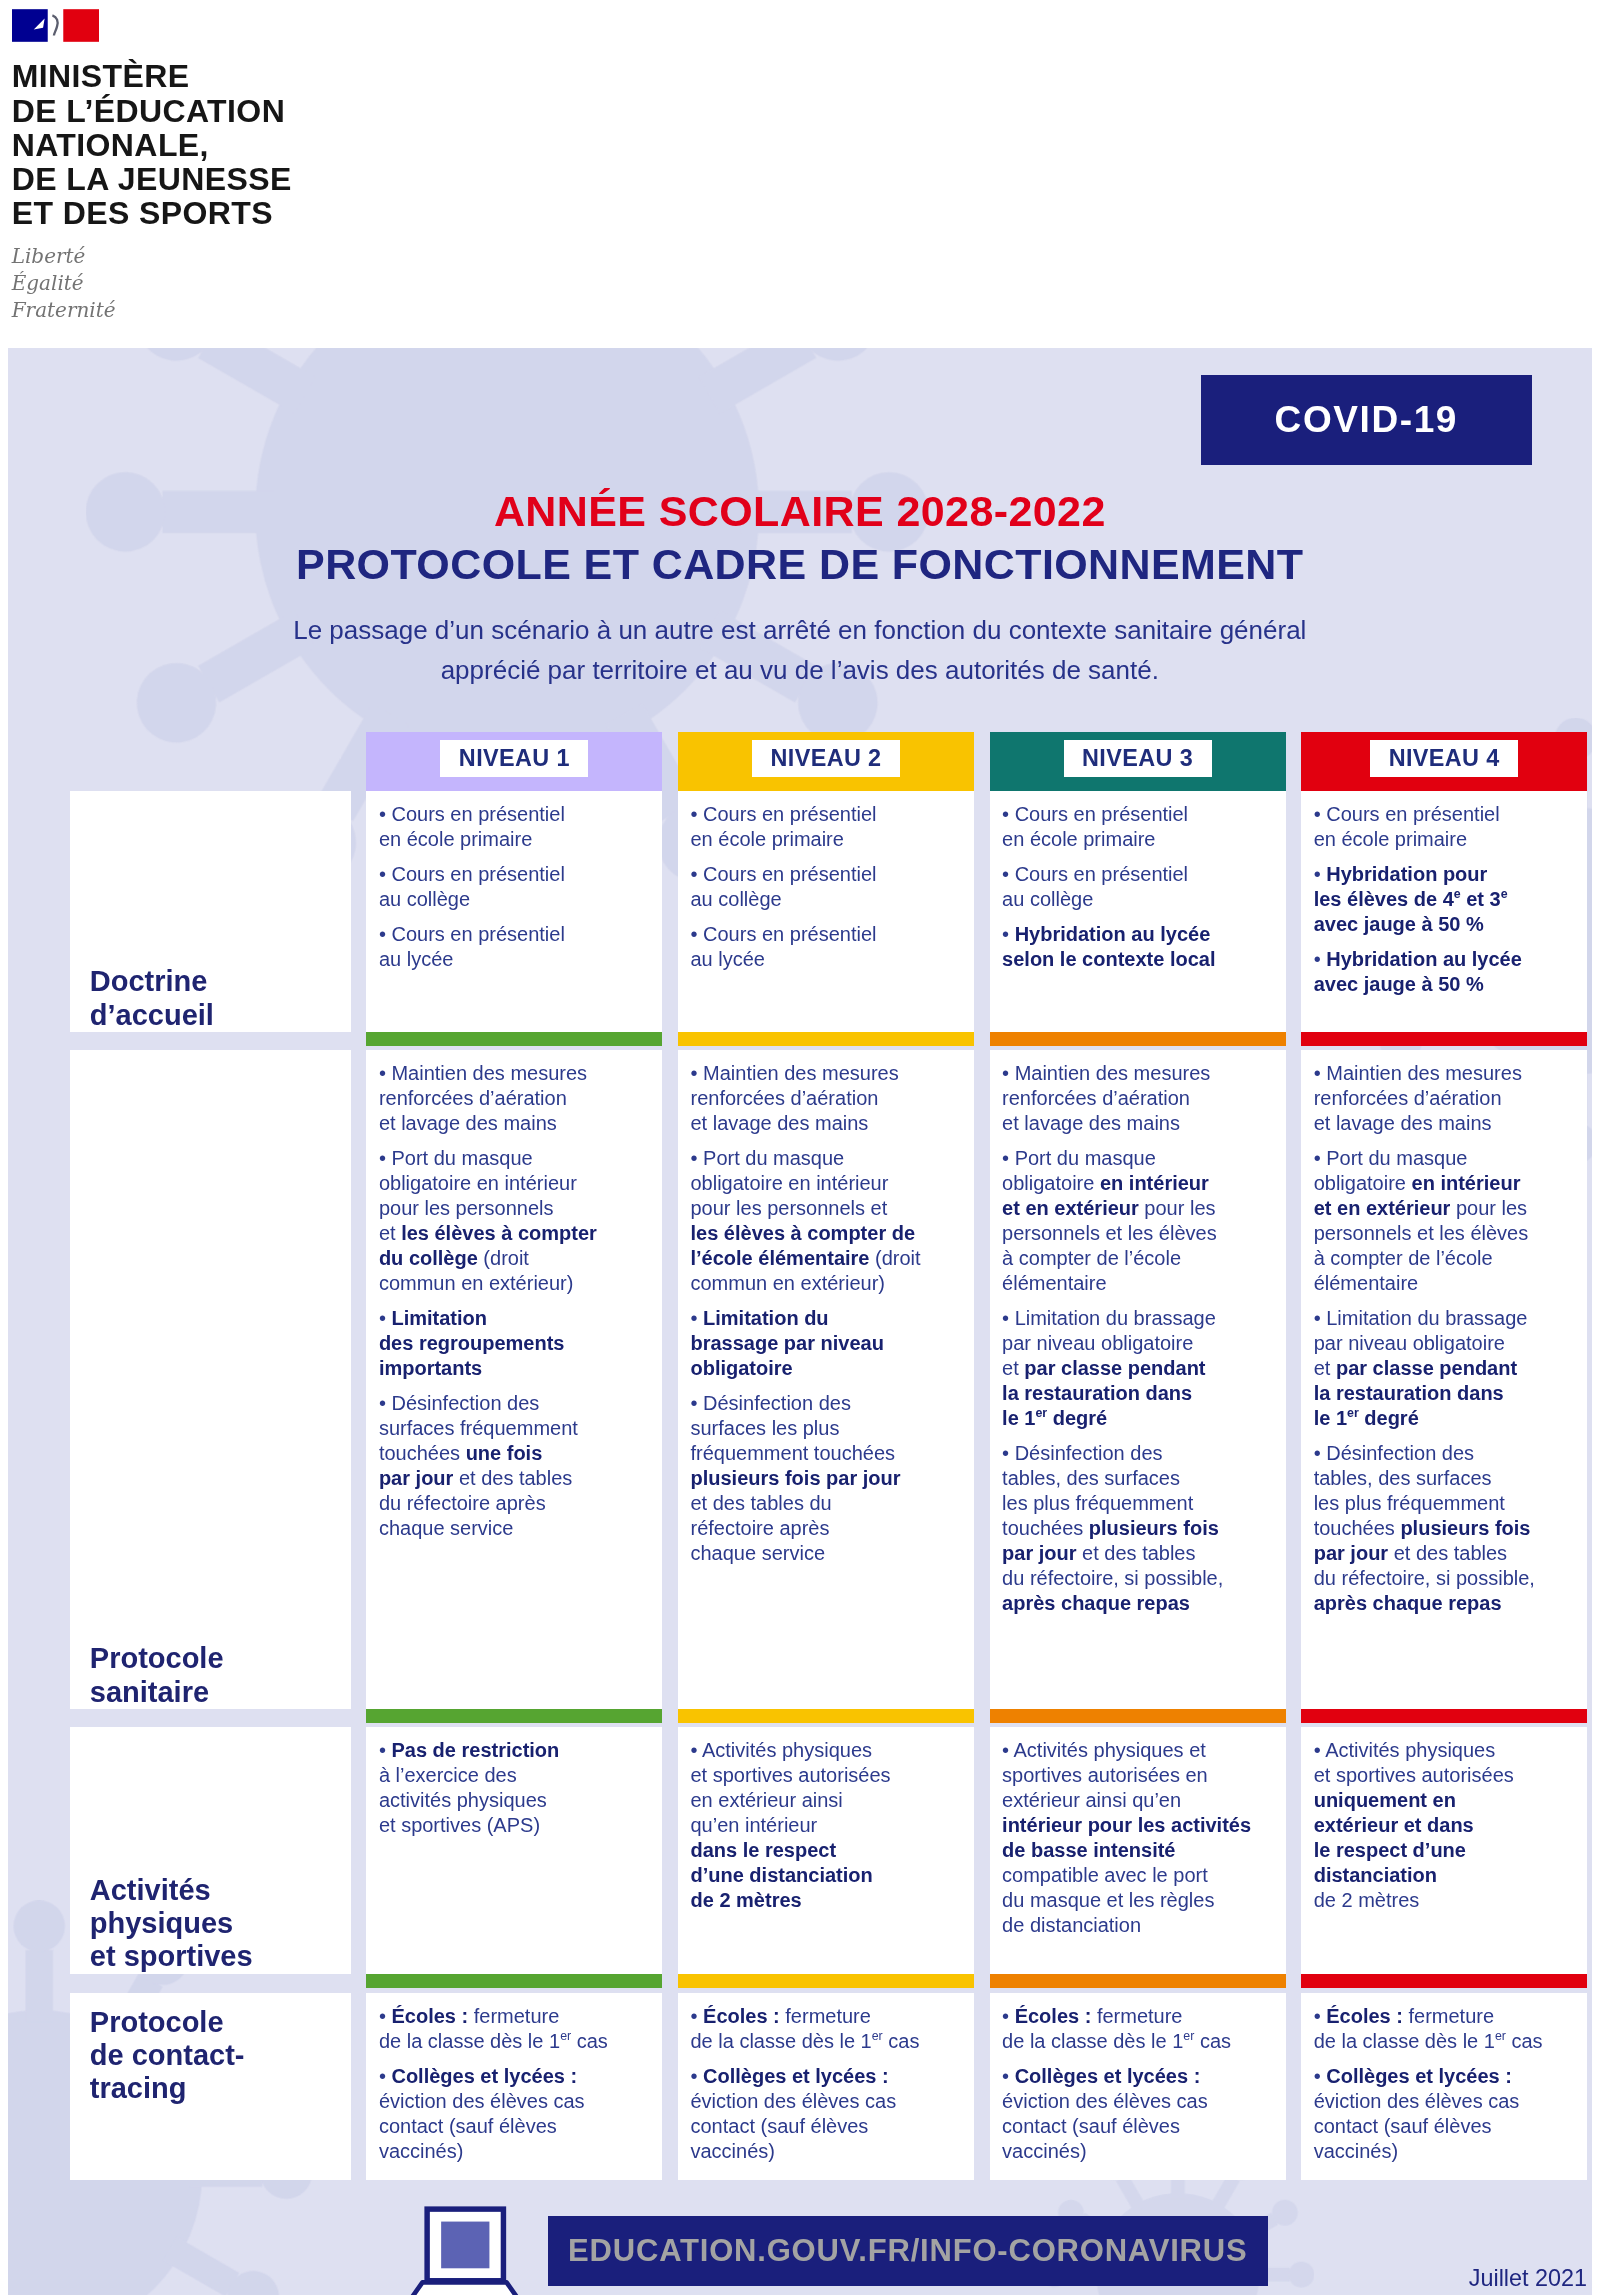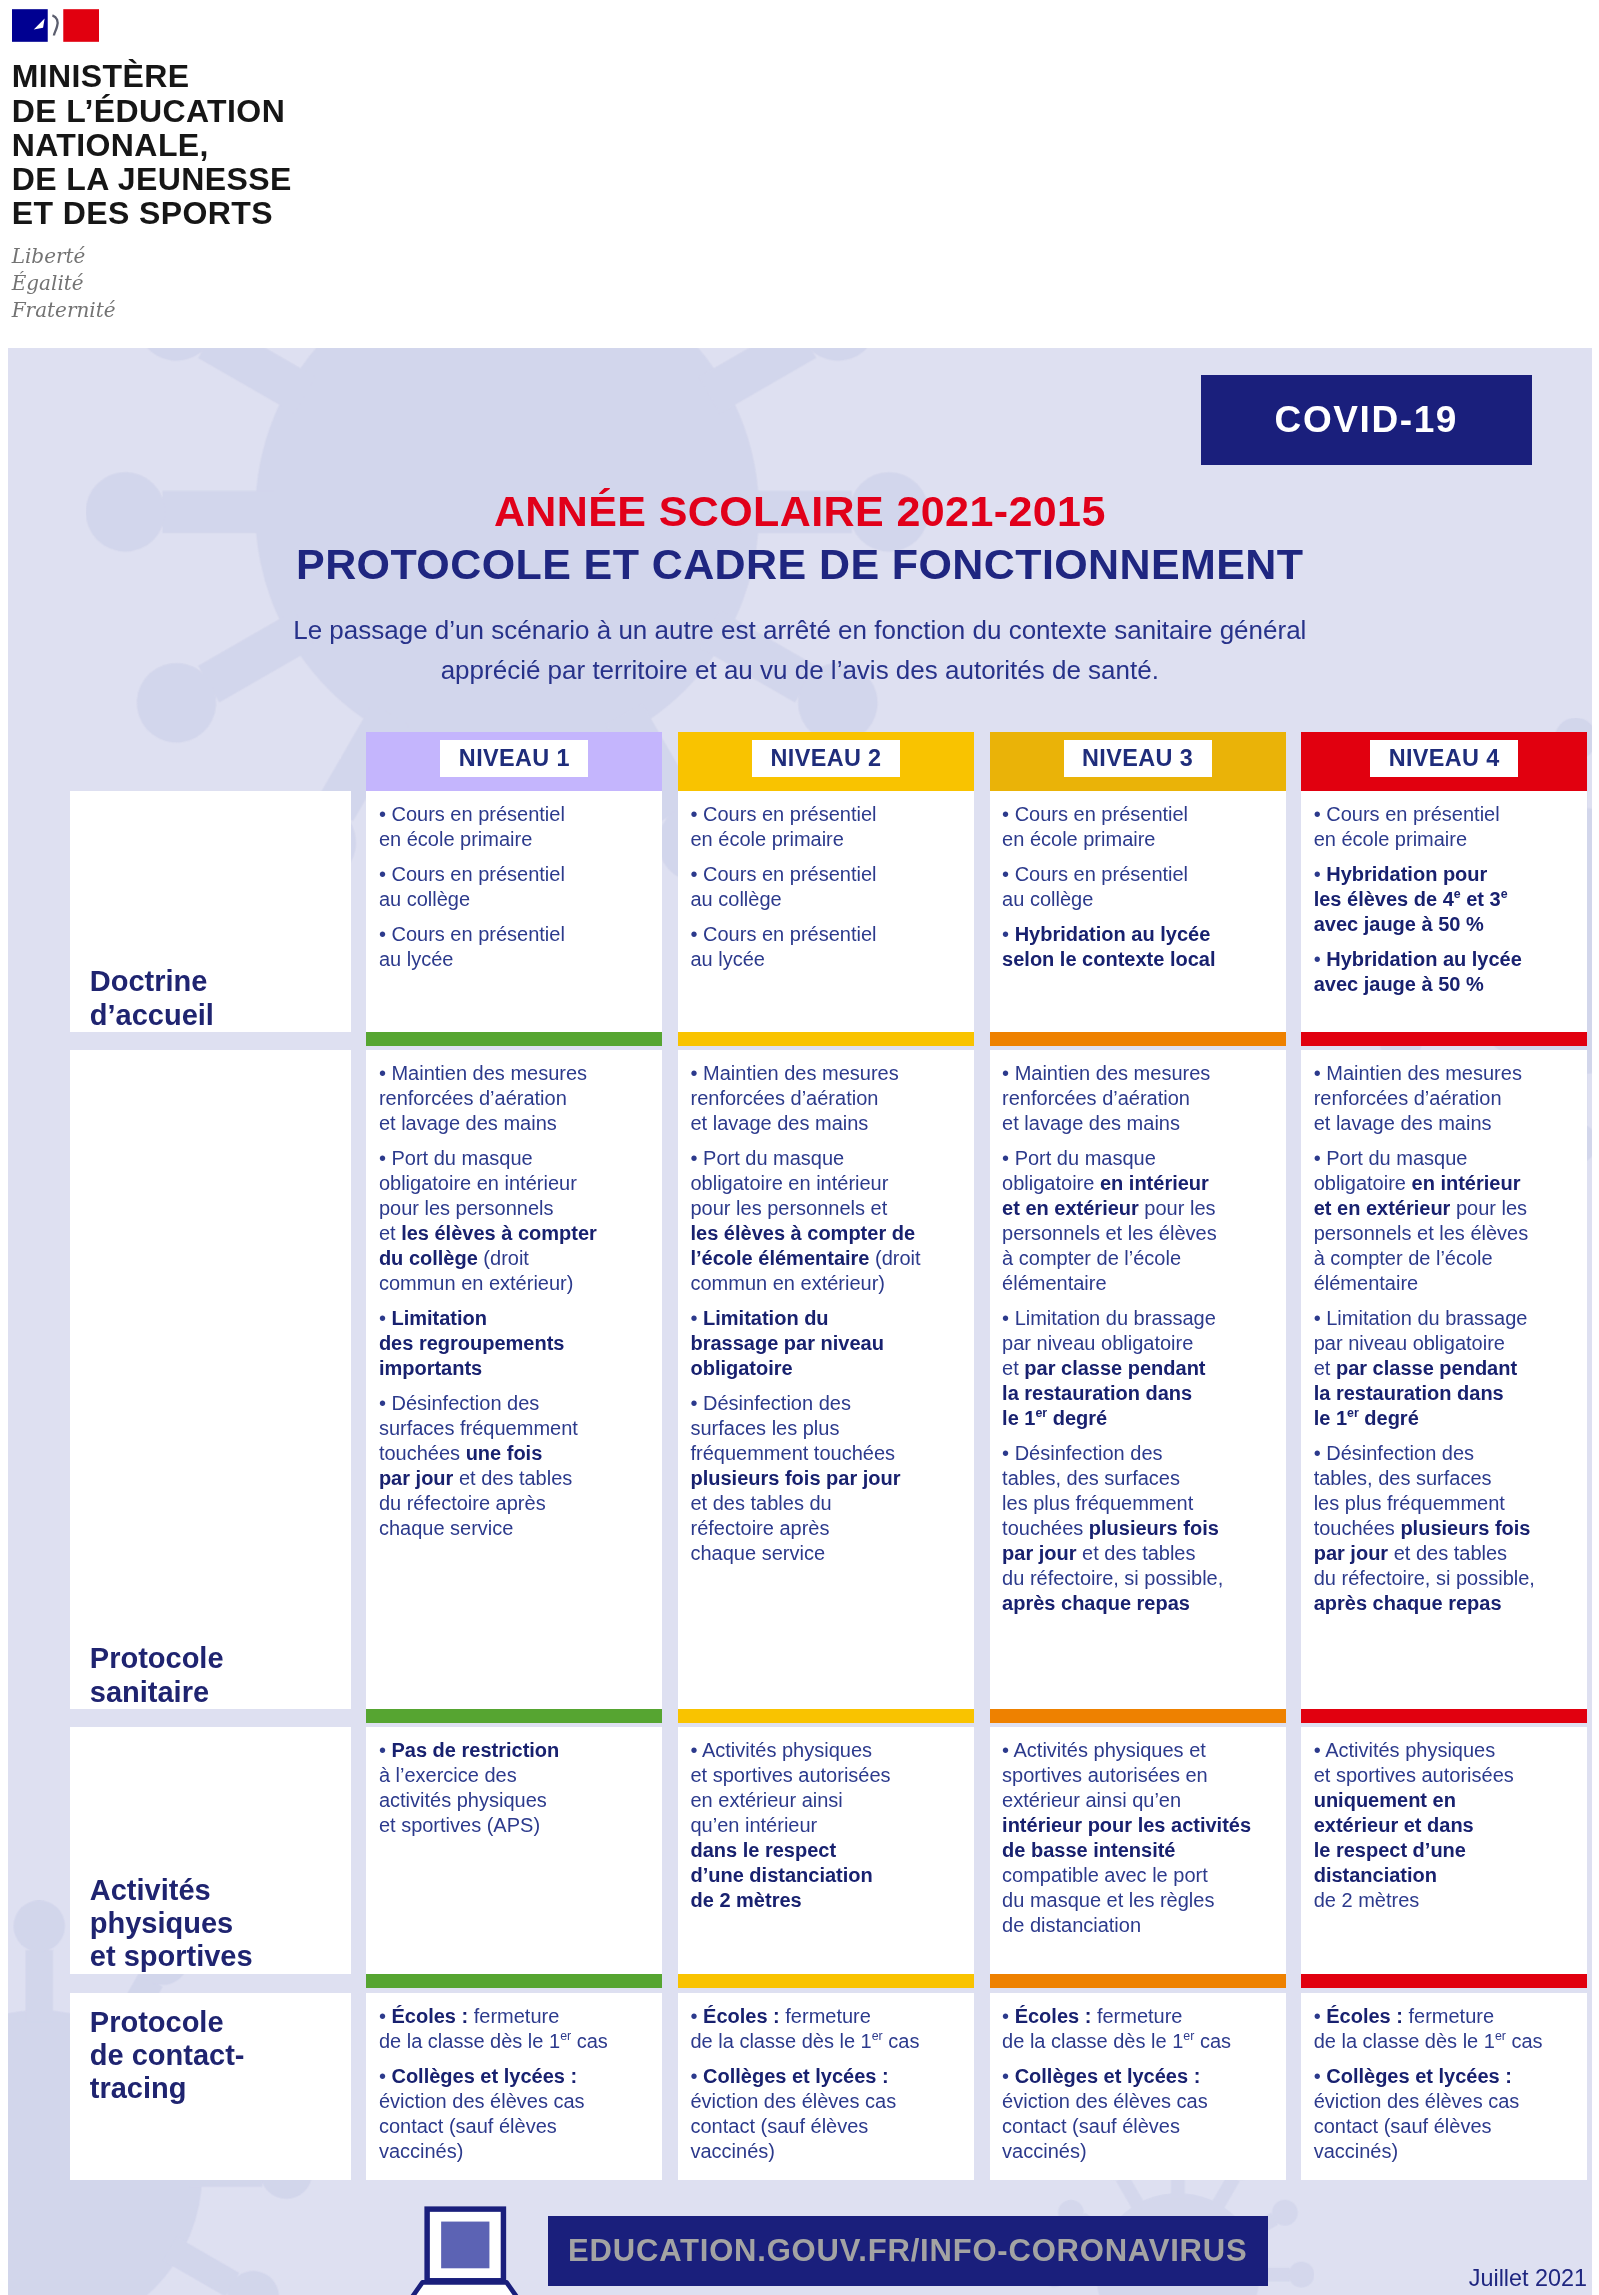--- a/index.html
+++ b/index.html
@@ -132,33 +132,33 @@
         </g>
       </defs>
       <use href="#virus" transform="translate(640,210) scale(3.4)" opacity="0.65"></use>
       <use href="#virus" transform="translate(2010,760) scale(1.8)" opacity="0.7"></use>
       <use href="#virus" transform="translate(40,2340) scale(2.2)" opacity="0.7"></use>
       <use href="#virus" transform="translate(1500,2470) scale(1.1)" opacity="0.6"></use>
     </svg>
 
     <div class="layer">
       <div id="covid-badge">COVID-19</div>
-      <div id="title-red">ANNÉE SCOLAIRE 2021-2015</div>
+      <div id="title-red">ANNÉE SCOLAIRE 2028-2022</div>
       <div id="title-blue">PROTOCOLE ET CADRE DE FONCTIONNEMENT</div>
       <div id="subtitle">Le passage d’un scénario à un autre est arrêté en fonction du contexte sanitaire général
 apprécié par territoire et au vu de l’avis des autorités de santé.</div>
 
       <div id="table">
           <div class="niveau-bar" style="grid-area: 1 / 2; background: #c4b5fd;">
             <div class="niveau-label">NIVEAU 1</div>
           </div>
           <div class="niveau-bar" style="grid-area: 1 / 3; background: rgb(249, 195, 0);">
             <div class="niveau-label">NIVEAU 2</div>
           </div>
-          <div class="niveau-bar" style="grid-area: 1 / 4; background: #eab308;">
+          <div class="niveau-bar" style="grid-area: 1 / 4; background: #0f766e;">
             <div class="niveau-label">NIVEAU 3</div>
           </div>
           <div class="niveau-bar" style="grid-area: 1 / 5; background: rgb(225, 0, 15);">
             <div class="niveau-label">NIVEAU 4</div>
           </div>
           <div class="rowhead" style="grid-area: 2 / 1;">
             <div class="rh-text">Doctrine
 d’accueil</div>
           </div>
           <div class="cell" style="grid-area: 2 / 2;">

